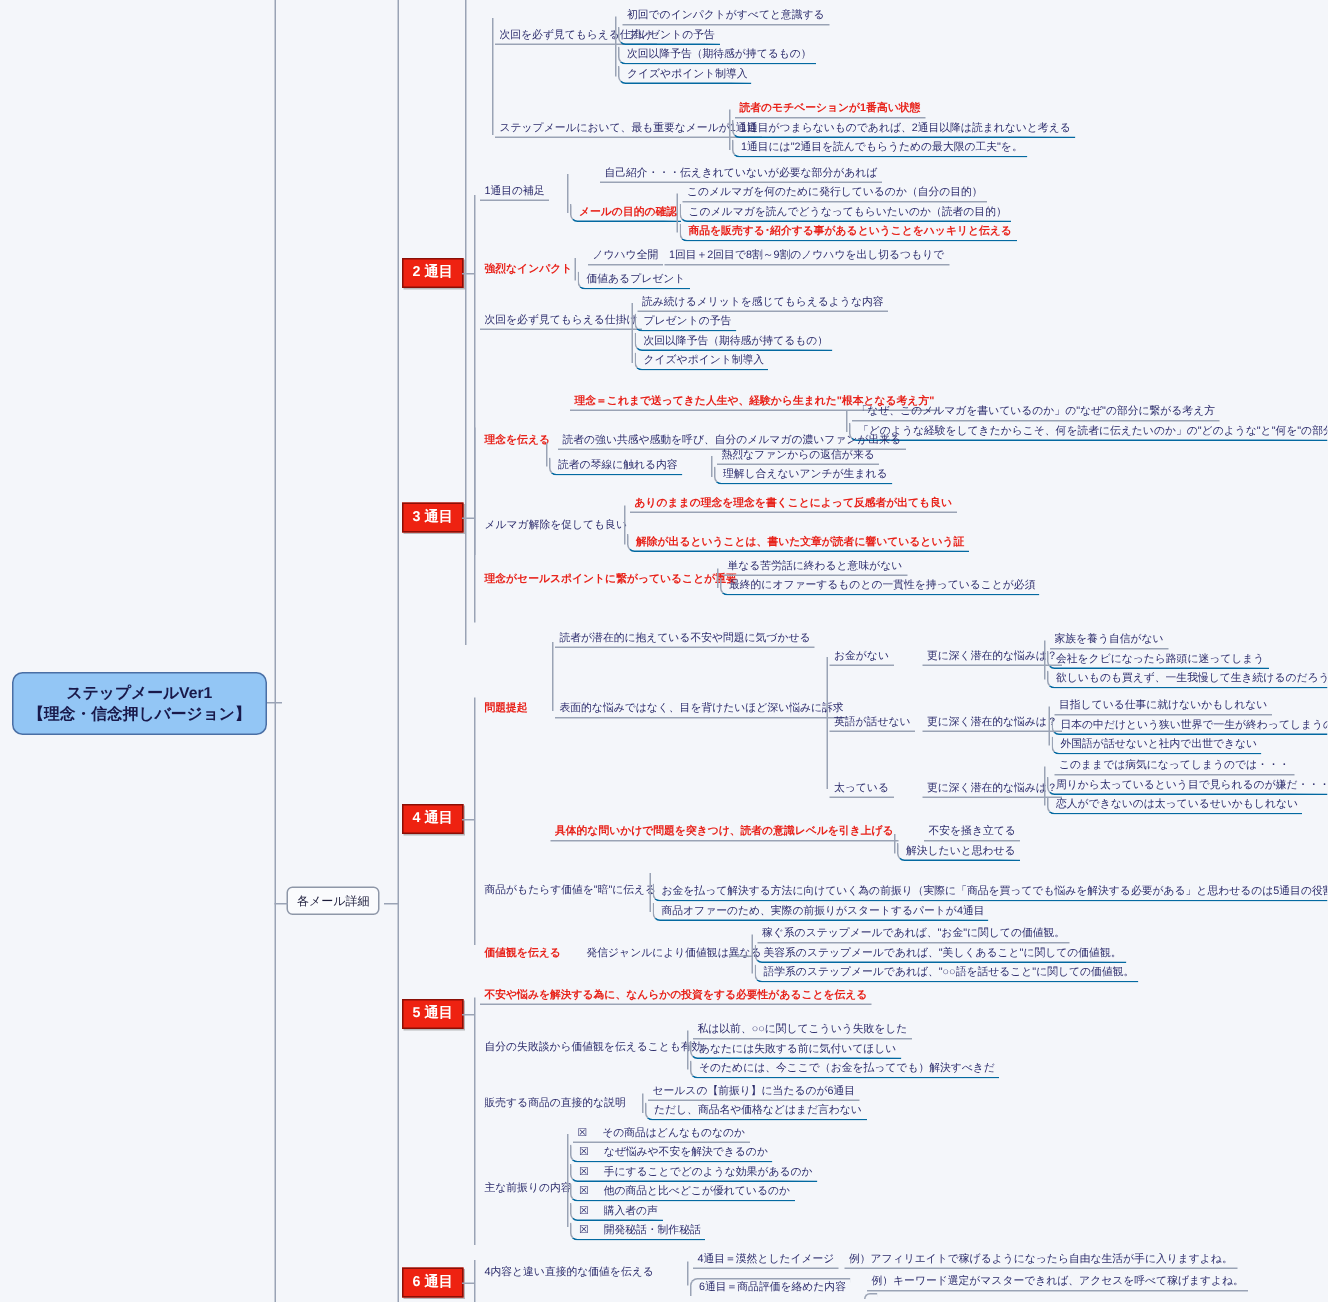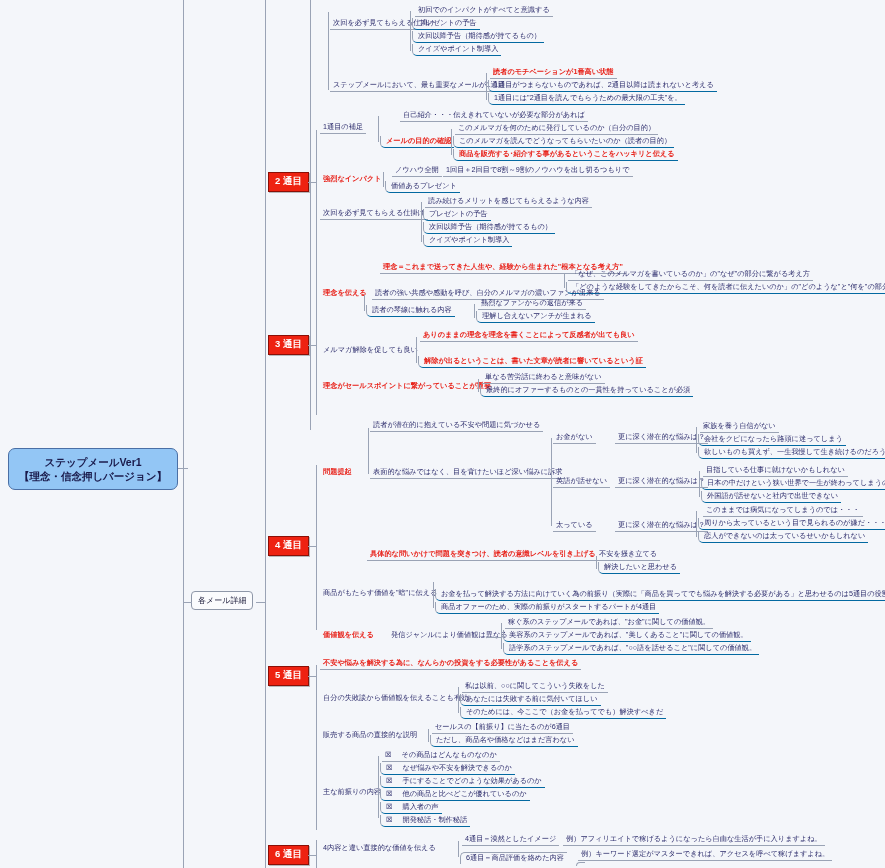--- a/index.html
+++ b/index.html
@@ -219,21 +219,21 @@
   <div class="node ul" style="left:553px; top:520px;">太っている</div>
   <div class="node ul" style="left:615px; top:520px;">更に深く潜在的な悩みは？</div>
   <div class="node ul" style="left:703px; top:505px;">このままでは病気になってしまうのでは・・・</div>
   <div class="node br" style="left:698px; top:518px;">周りから太っているという目で見られるのが嫌だ・・・</div>
   <div class="node br" style="left:698px; top:531px;">恋人ができないのは太っているせいかもしれない</div>
   <div class="ln-v" style="left:696px; top:511px; height:26px;"></div>
 
   <div class="ln-v" style="left:551px; top:438px; height:88px;"></div>
 
   <div class="node ul red" style="left:367px; top:549px;">具体的な問いかけで問題を突きつけ、読者の意識レベルを引き上げる</div>
-  <div class="node ul" style="left:596px; top:549px;">不安を掻き立てる</div>
+  <div class="node ul" style="left:616px; top:549px;">不安を掻き立てる</div>
   <div class="node br" style="left:598px; top:562px;">解決したいと思わせる</div>
   <div class="ln-v" style="left:596px; top:556px; height:13px;"></div>
 
   <div class="node" style="left:320px; top:588px;">商品がもたらす価値を"暗"に伝える</div>
   <div class="node br" style="left:435px; top:589px;">お金を払って解決する方法に向けていく為の前振り（実際に「商品を買ってでも悩みを解決する必要がある」と思わせるのは5通目の役割）</div>
   <div class="node br" style="left:435px; top:602px;">商品オファーのため、実際の前振りがスタートするパートが4通目</div>
   <div class="ln-v" style="left:433px; top:582px; height:26px;"></div>
 
   <div class="node red" style="left:320px; top:630px;">価値観を伝える</div>
   <div class="node" style="left:388px; top:630px;">発信ジャンルにより価値観は異なる</div>
@@ -241,21 +241,21 @@
   <div class="node br" style="left:503px; top:630px;">美容系のステップメールであれば、"美しくあること"に関しての価値観。</div>
   <div class="node br" style="left:503px; top:643px;">語学系のステップメールであれば、"○○語を話せること"に関しての価値観。</div>
   <div class="ln-v" style="left:501px; top:623px; height:26px;"></div>
   <div class="ln-h" style="left:486px; top:637px; width:16px;"></div>
 
   <div class="ln-v" style="left:316px; top:665px; height:165px;"></div>
 
   <div class="node ul red" style="left:320px; top:658px;">不安や悩みを解決する為に、なんらかの投資をする必要性があることを伝える</div>
 
   <div class="node" style="left:320px; top:693px;">自分の失敗談から価値観を伝えることも有効</div>
-  <div class="node ul" style="left:462px; top:681px;font-family:Liberation Mono, monospace;">私は以前、○○に関してこういう失敗をした</div>
+  <div class="node ul" style="left:462px; top:681px;">私は以前、○○に関してこういう失敗をした</div>
   <div class="node br" style="left:460px; top:694px;">あなたには失敗する前に気付いてほしい</div>
   <div class="node br" style="left:460px; top:707px;">そのためには、今ここで（お金を払ってでも）解決すべきだ</div>
   <div class="ln-v" style="left:458px; top:687px; height:26px;"></div>
 
   <div class="node" style="left:320px; top:730px;">販売する商品の直接的な説明</div>
   <div class="node ul" style="left:432px; top:722px;">セールスの【前振り】に当たるのが6通目</div>
   <div class="node br" style="left:430px; top:735px;">ただし、商品名や価格などはまだ言わない</div>
   <div class="ln-v" style="left:428px; top:729px; height:13px;"></div>
 
   <div class="node" style="left:320px; top:787px;">主な前振りの内容</div>

